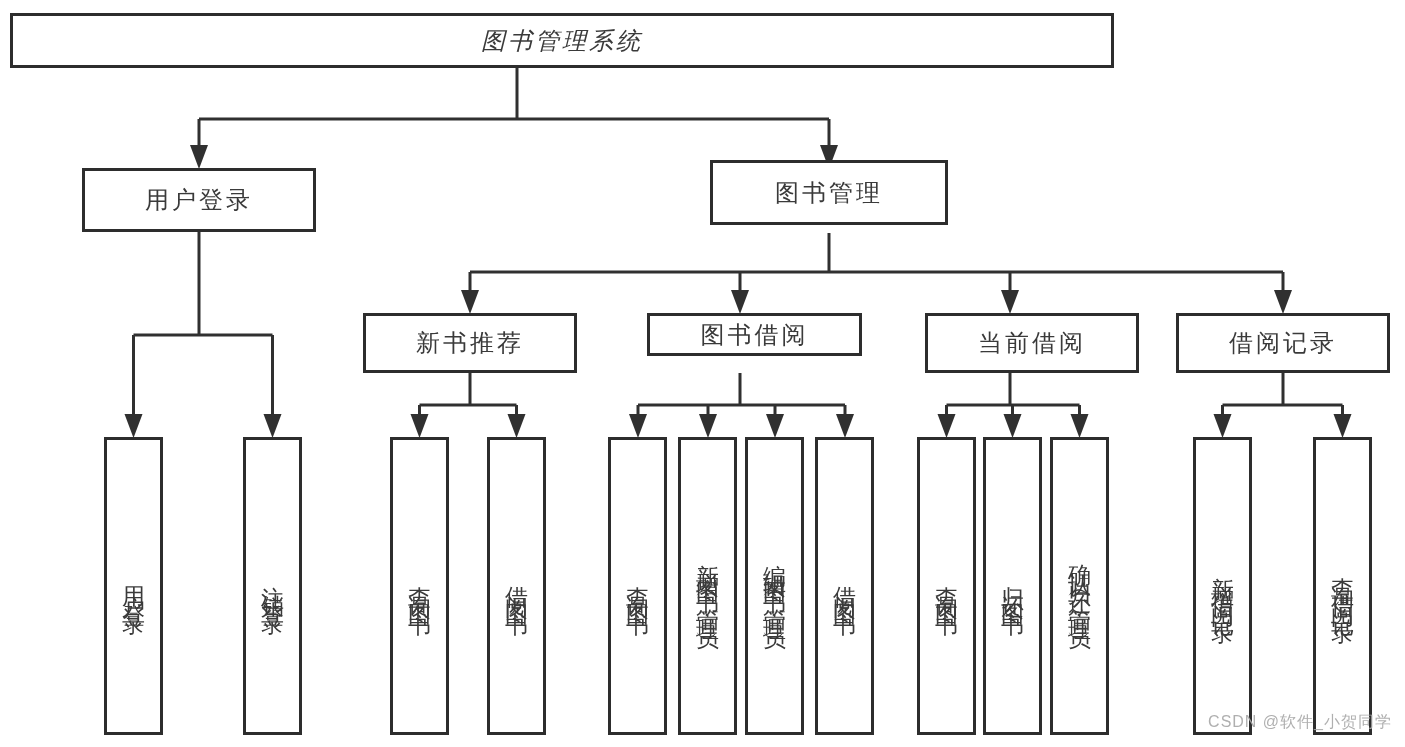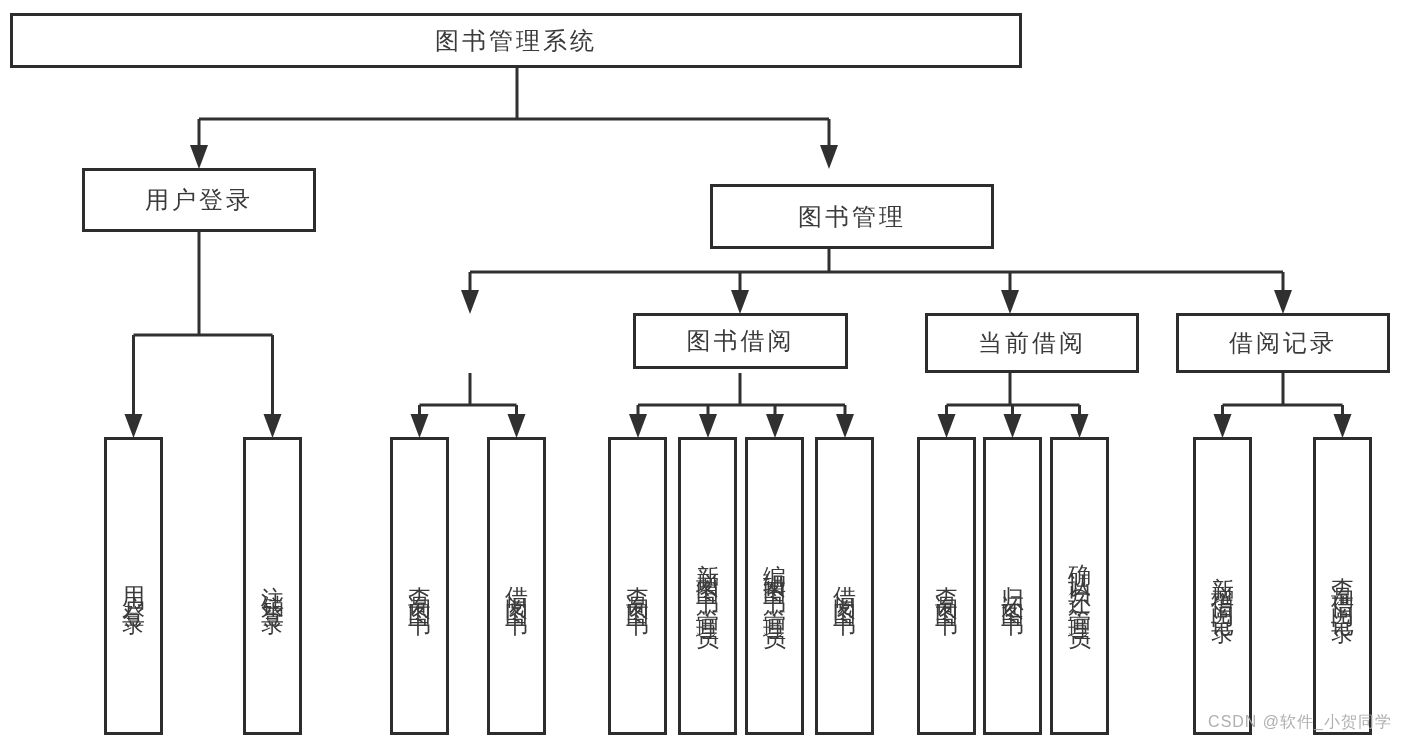--- a/index.html
+++ b/index.html
@@ -91,26 +91,27 @@
       <polygon points="766,414 784,414 775,438"></polygon>
       <polygon points="836,414 854,414 845,438"></polygon>
       <polygon points="937.5,414 955.5,414 946.5,438"></polygon>
       <polygon points="1003.5,414 1021.5,414 1012.5,438"></polygon>
       <polygon points="1070.5,414 1088.5,414 1079.5,438"></polygon>
       <polygon points="1213.5,414 1231.5,414 1222.5,438"></polygon>
       <polygon points="1333.5,414 1351.5,414 1342.5,438"></polygon>
     </g>
   </svg>
 
-  <div class="node hnode" style="left:10px; top:13px; width:1012px; height:55px;">图书管理系统</div>
+  <div class="node hnode" style="left:10px; top:13px; width:1104px; height:55px;font-style:italic;">图书管理系统</div>
 
   <div class="node hnode" style="left:82px; top:168px; width:234px; height:64px;">用户登录</div>
-  <div class="node hnode" style="left:710px; top:184px; width:284px; height:65px;">图书管理</div>
+  <div class="node hnode" style="left:710px; top:160px; width:238px; height:65px;">图书管理</div>
 
-  <div class="node hnode" style="left:633px; top:313px; width:215px; height:56px;">图书借阅</div>
+  <div class="node hnode" style="left:363px; top:313px; width:214px; height:60px;">新书推荐</div>
+  <div class="node hnode" style="left:647px; top:313px; width:215px; height:43px;">图书借阅</div>
   <div class="node hnode" style="left:903px; top:313px; width:214px; height:60px;margin-left:22px;">当前借阅</div>
   <div class="node hnode" style="left:1176px; top:313px; width:214px; height:60px;">借阅记录</div>
 
   <div class="node leaf" style="left:104px;">用户登录</div>
   <div class="node leaf" style="left:243px;">注销登录</div>
 
   <div class="node leaf" style="left:390px;">查询图书</div>
   <div class="node leaf" style="left:487px;">借阅图书</div>
 
   <div class="node leaf" style="left:608px;">查询图书</div>

